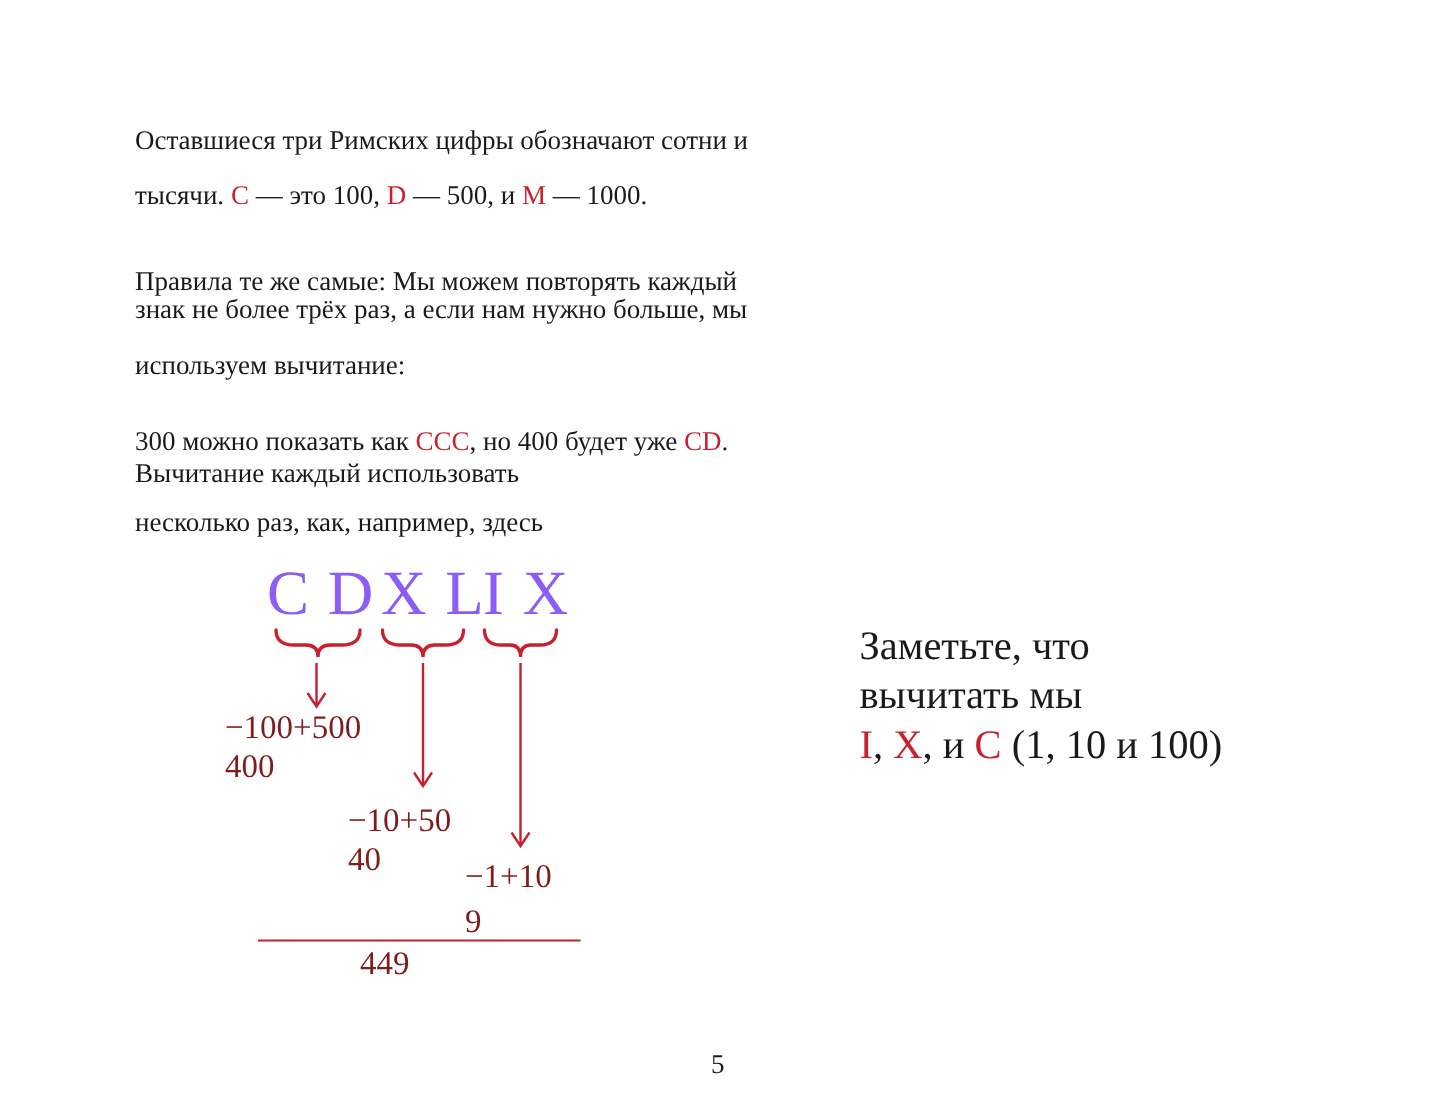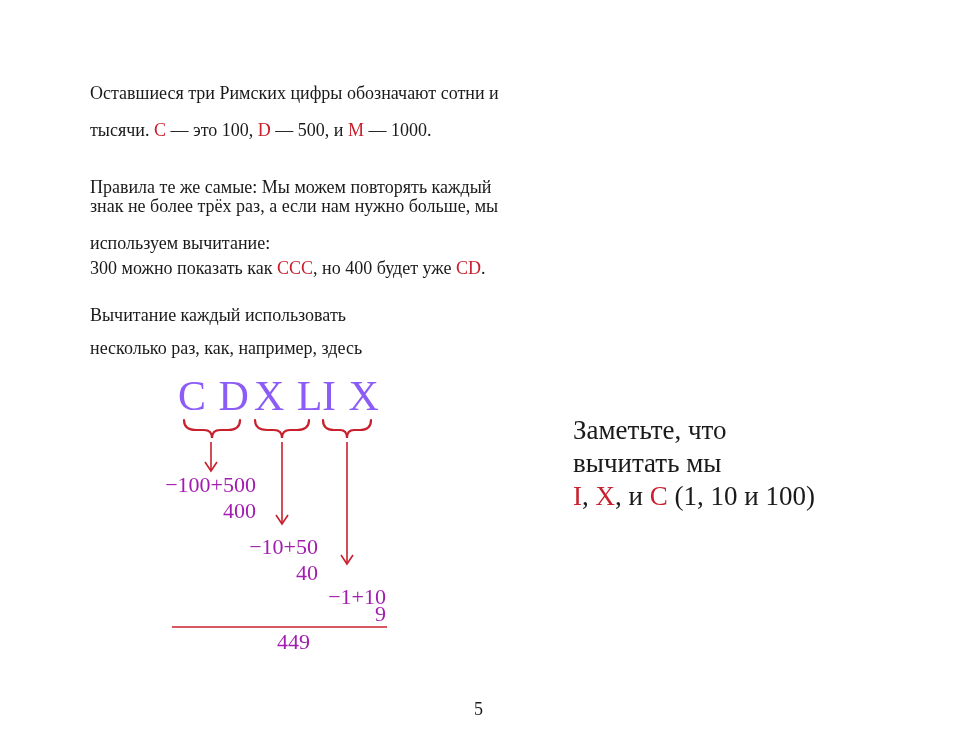--- a/index.html
+++ b/index.html
@@ -1,36 +1,36 @@
 <!DOCTYPE html>
 <html><head>
 <meta charset="utf-8">
 <style>
   html, body { margin:0; padding:0; background:#ffffff; }
   body { width:960px; height:731px; position:relative; overflow:hidden;
          font-family:"Liberation Serif","DejaVu Serif",serif; color:#1a1a1a; }
   .txt { position:absolute; font-size:18px; line-height:37px; white-space:nowrap; }
   .red { color:#c8202d; }
   .roman { position:absolute; top:372px; font-size:42px; color:#8b5cf6; letter-spacing:1px; }
-  .calc { position:absolute; font-size:22px; color:#a21caf; white-space:nowrap; text-align:right; }
+  .calc { position:absolute; font-size:22px; color:#7f1d1d; white-space:nowrap; text-align:left; }
   .note { position:absolute; left:573px; top:414px; font-size:27px; line-height:33px; }
   .pagenum { position:absolute; left:474px; top:699px; font-size:18px; }
   svg { position:absolute; left:0; top:0; }
 </style>
 </head>
 <body>
 
 <div class="txt" style="left:90px; top:75px;">Оставшиеся три Римских цифры обозначают сотни и</div>
 <div class="txt" style="left:90px; top:112px;"><span>тысячи. </span><span class="red">C</span><span> — это 100, </span><span class="red">D</span><span> — 500, и </span><span class="red">M</span><span> — 1000.</span></div>
 
 <div class="txt" style="left:90px; top:151px;margin-top:18px;">Правила те же самые: Мы можем повторять каждый</div>
 <div class="txt" style="left:90px; top:188px;">знак не более трёх раз, а если нам нужно больше, мы</div>
 <div class="txt" style="left:90px; top:225px;">используем вычитание:</div>
 
-<div class="txt" style="left:90px; top:250px;text-align:right;"><span>300 можно показать как </span><span class="red">CCC</span><span>, но 400 будет уже </span><span class="red">CD</span><span>.</span></div>
+<div class="txt" style="left:90px; top:276px;text-align:right;"><span>300 можно показать как </span><span class="red">CCC</span><span>, но 400 будет уже </span><span class="red">CD</span><span>.</span></div>
 <div class="txt" style="left:90px; top:297px;">Вычитание каждый использовать</div>
 <div class="txt" style="left:90px; top:330px;">несколько раз, как, например, здесь</div>
 
 <div class="roman" style="left:178px;">C D</div>
 <div class="roman" style="left:254px;">X L</div>
 <div class="roman" style="left:322px;">I X</div>
 
 <svg width="960" height="731">
   <g fill="none" stroke="#c8202d" stroke-width="2.2" stroke-linecap="round">
 
@@ -52,21 +52,21 @@
     <polyline points="341,555 347,564 353,555"></polyline>
 
     <line x1="172" y1="627" x2="387" y2="627" stroke-width="1.3"></line>
   </g>
 </svg>
 
 <div class="calc" style="left:150px; top:472px; width:106px;">−100+500</div>
 <div class="calc" style="left:150px; top:498px; width:106px;">400</div>
 <div class="calc" style="left:232px; top:534px; width:86px;">−10+50</div>
 <div class="calc" style="left:232px; top:560px; width:86px;">40</div>
-<div class="calc" style="left:310px; top:584px; width:76px;font-family:Liberation Serif, serif;">−1+10</div>
+<div class="calc" style="left:310px; top:571px; width:76px;font-family:Liberation Serif, serif;">−1+10</div>
 <div class="calc" style="left:310px; top:601px; width:76px;">9</div>
 <div class="calc" style="left:240px; top:629px; width:70px;">449</div>
 
 <div class="note">
   <div>Заметьте, что</div>
   <div>вычитать мы</div>
   <div><span class="red">I</span><span>, </span><span class="red">X</span><span>, и </span><span class="red">C</span><span> (1, 10 и 100)</span></div>
 </div>
 
 <div class="pagenum">5</div>

